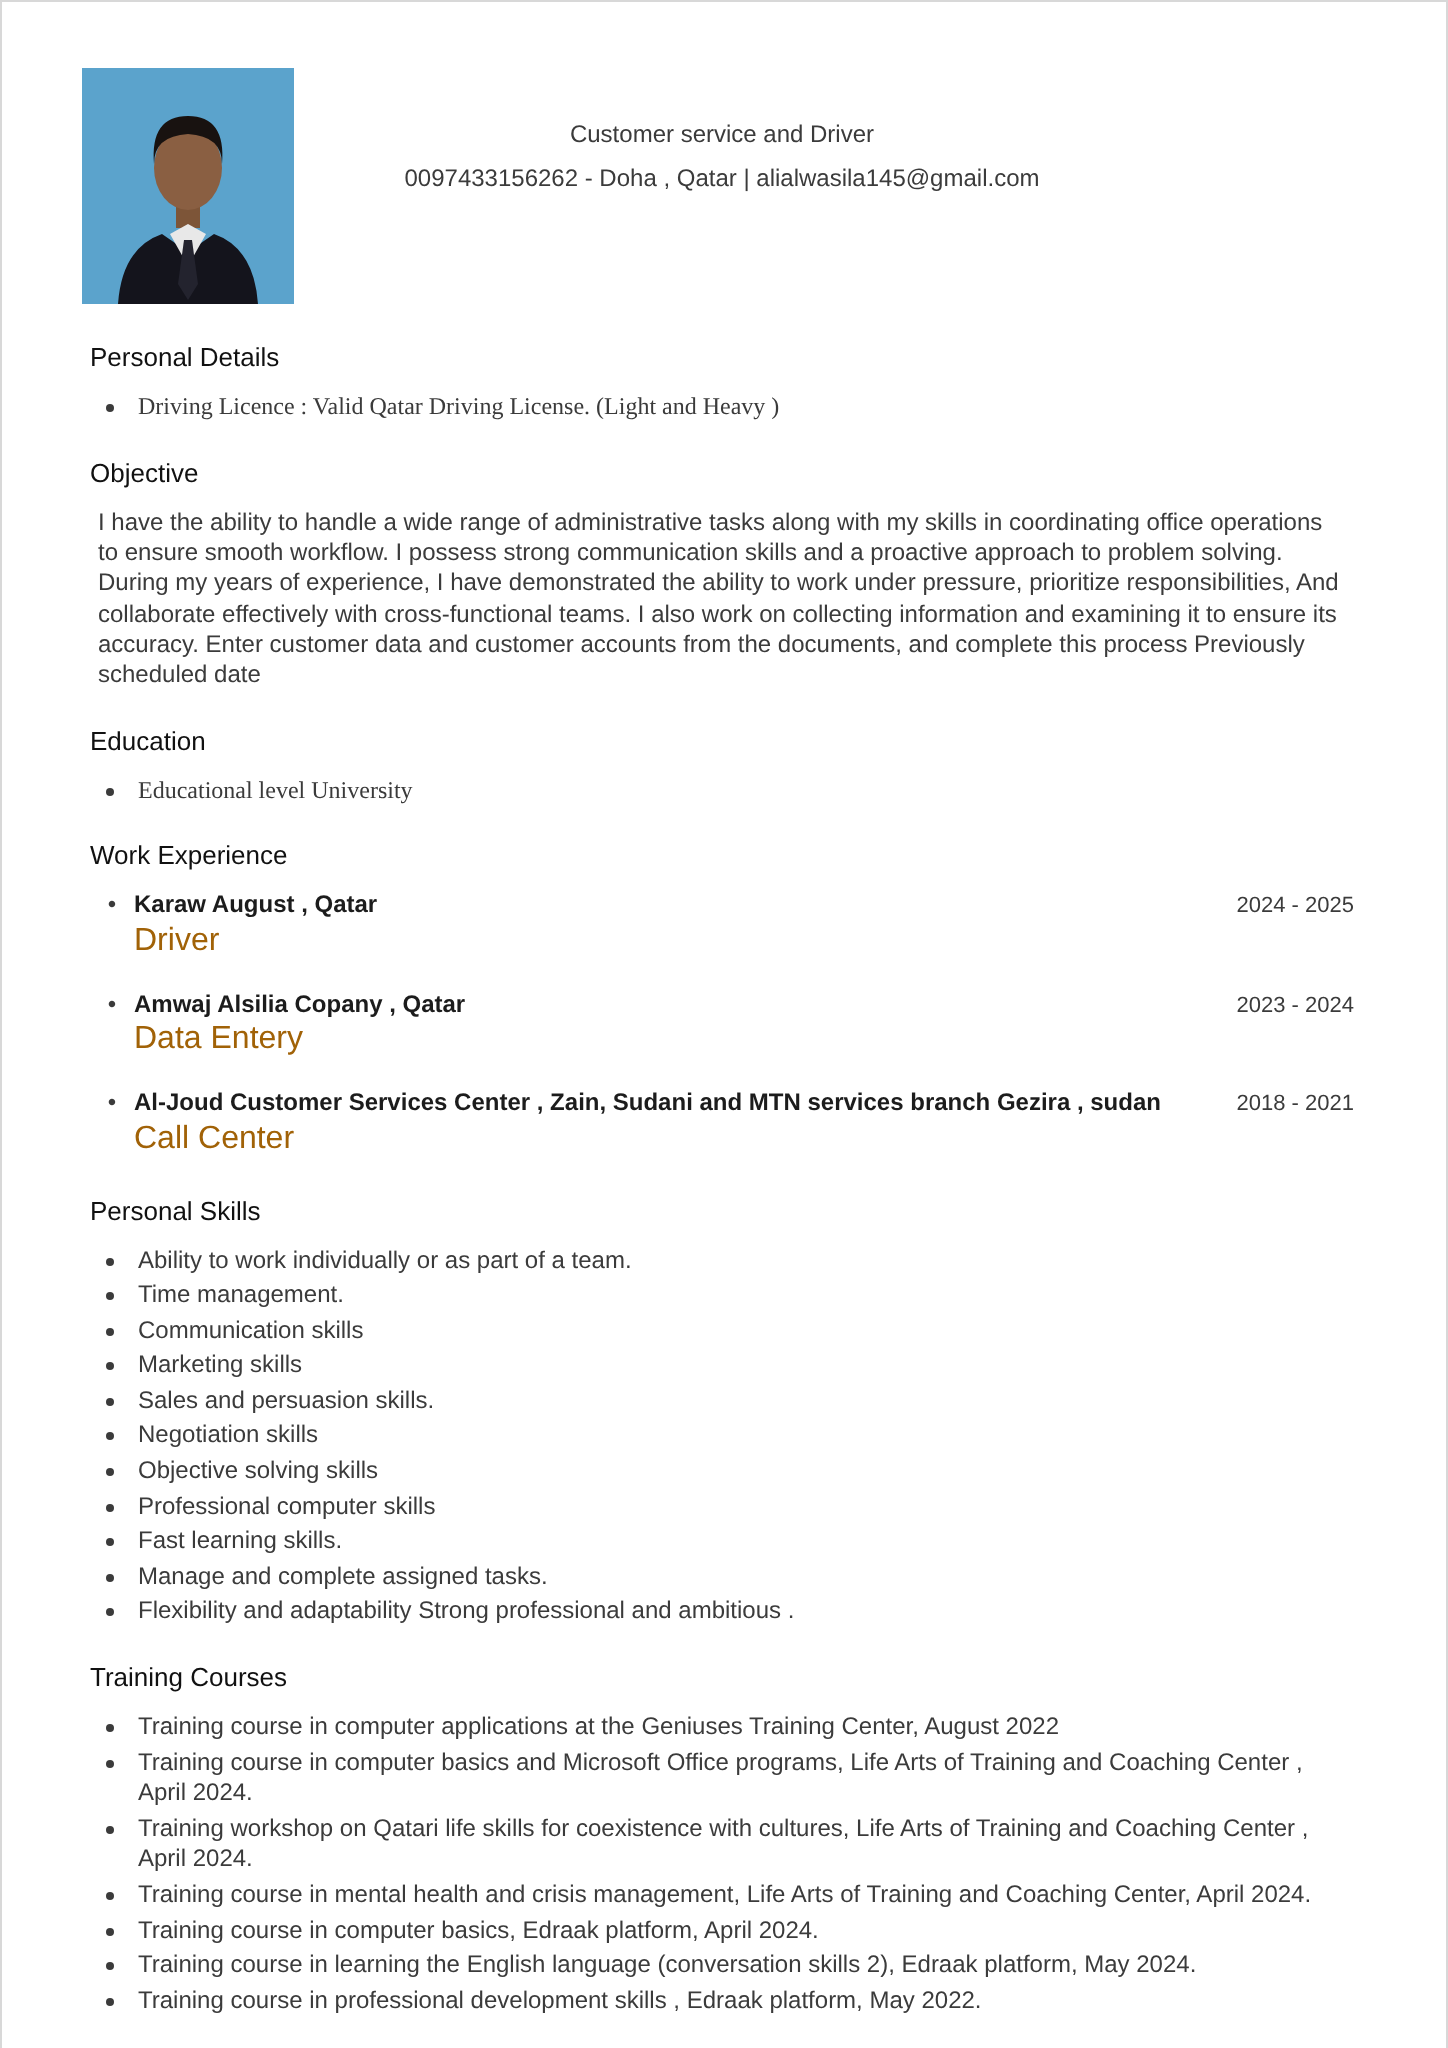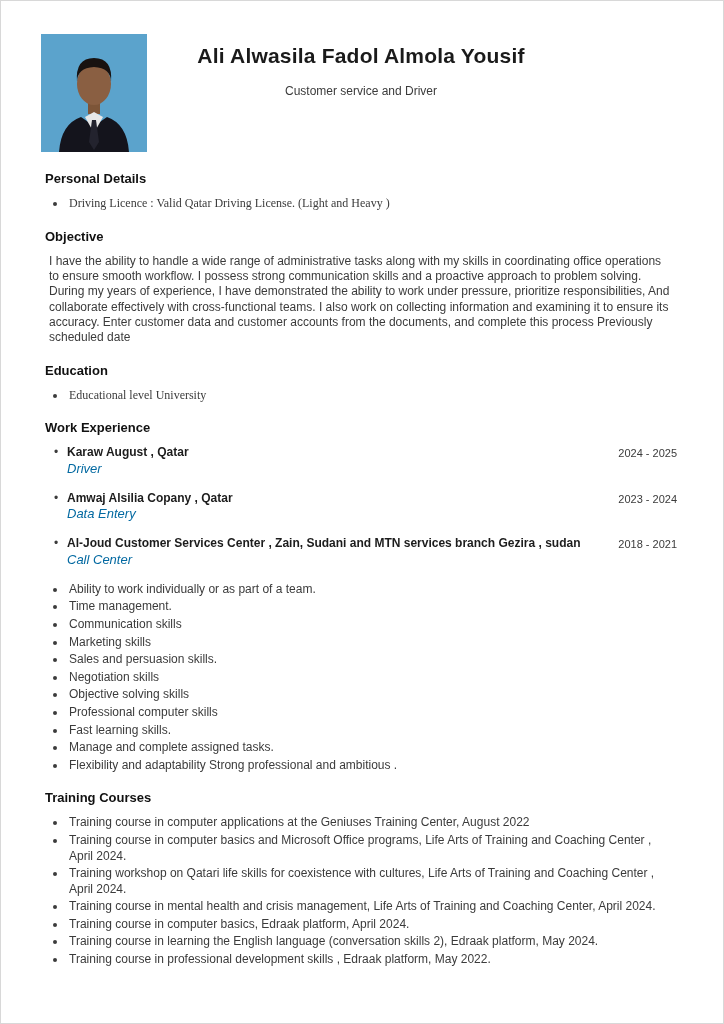--- a/index.html
+++ b/index.html
@@ -32,21 +32,21 @@
     font-size: 21px;
     font-weight: bold;
     color: #1a1a1a;
     letter-spacing: 0.2px;
   }
   .candidate-title { font-size: 12px; color: #3b3b3b; margin-bottom: 8px; margin-top: 16px; }
   .contact-line { font-size: 12px; color: #3b3b3b; }
   
   .section-heading {
     font-size: 13px;
-    font-weight: bold;
+    font-weight: normal;
     color: #111111;
     margin: 17px 0 10px 0;
   }
   .body-text { font-size: 12px; line-height: 1.28; color: #3b3b3b; }
   ul.bullets {
     list-style: disc;
     margin: 0 0 4px 0;
     padding-left: 22px;
   }
   ul.bullets li {
@@ -62,21 +62,21 @@
   .job-left { display: flex; }
   .job-bullet {
     width: 22px;
     flex: 0 0 22px;
     text-align: center;
     font-size: 12px;
     color: #3b3b3b;
     line-height: 1.3;
   }
   .job-company { font-size: 12px; font-weight: bold; color: #1c1c1c; line-height: 1.3; }
-  .job-role { font-size: 13px; color: #0369a1; line-height: 1.3; font-style: italic; }
+  .job-role { font-size: 16px; color: #a16207; line-height: 1.3; }
   .job-dates { font-size: 11px; color: #3b3b3b; white-space: nowrap; line-height: 1.3; padding-top: 1px; }
   .objective-text { margin: 4px; }
 </style>
 </head>
 <body>
 
 <div class="page">
 
   <header class="header">
     <div class="photo">
@@ -84,22 +84,22 @@
         <rect width="106" height="118" fill="#5ba3cc"></rect>
         <rect x="47" y="64" width="12" height="16" fill="#7d5538"></rect>
         <ellipse cx="53" cy="50" rx="17" ry="21" fill="#8a5f42"></ellipse>
         <path d="M36 48 Q34 24 53 24 Q72 24 70 48 Q70 34 53 33 Q36 34 36 48" fill="#181210"></path>
         <path d="M18 118 Q20 90 40 83 L53 92 L66 83 Q86 90 88 118 Z" fill="#14141c"></path>
         <path d="M44 83 L53 99 L62 83 L53 78 Z" fill="#e8e8e8"></path>
         <path d="M51 86 L55 86 L58 108 L53 116 L48 108 Z" fill="#23232e"></path>
       </svg>
     </div>
     <div class="header-text">
-      <h1 class="candidate-name">Ali Alwasila Fadol Almola Yousif</h1>
       <div class="candidate-title">Customer service and Driver</div>
+      <div class="contact-line">0097433156262 - Doha , Qatar  |  alialwasila145@gmail.com</div>
     </div>
   </header>
 
   <section>
     <h2 class="section-heading">Personal Details</h2>
     <ul class="bullets single">
       <li>Driving Licence :  Valid Qatar Driving License. (Light and Heavy )</li>
     </ul>
   </section>
 
@@ -146,20 +146,21 @@
         <div>
           <div class="job-company">Al-Joud Customer Services Center , Zain, Sudani and MTN services branch Gezira , sudan</div>
           <div class="job-role">Call Center</div>
         </div>
       </div>
       <div class="job-dates">2018 - 2021</div>
     </div>
   </section>
 
   <section>
+    <h2 class="section-heading">Personal Skills</h2>
     <ul class="bullets">
       <li>Ability to work individually or as part of a team.</li>
       <li>Time management.</li>
       <li>Communication skills</li>
       <li>Marketing skills</li>
       <li>Sales and persuasion skills.</li>
       <li>Negotiation skills</li>
       <li>Objective solving skills</li>
       <li>Professional computer skills</li>
       <li>Fast learning skills.</li>

